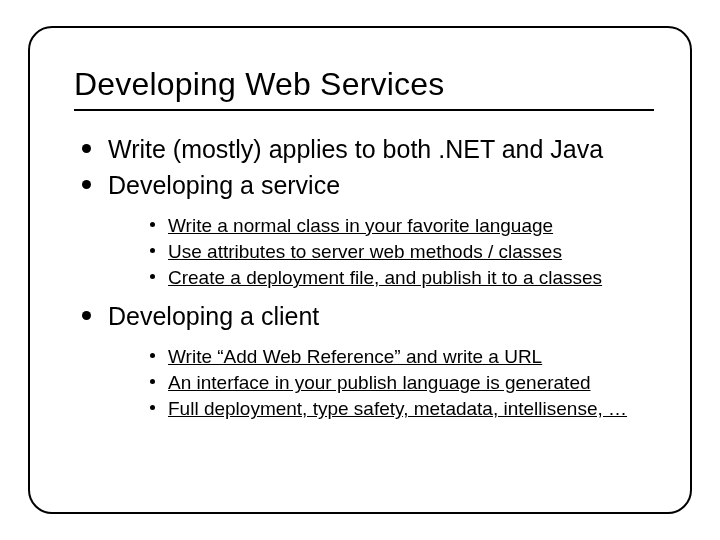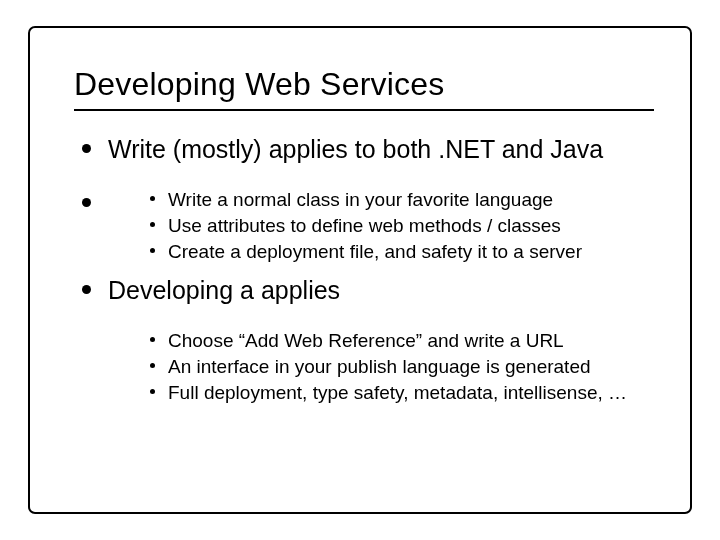--- a/index.html
+++ b/index.html
@@ -14,21 +14,21 @@
   }
   .slide {
     box-sizing: border-box;
     width: 720px;
     height: 540px;
     padding: 26px 28px;
     position: relative;
   }
   .frame {
     border: 2.5px solid #000;
-    border-radius: 7px;
+    border-radius: 24px;
     width: 100%;
     height: 100%;
     box-sizing: border-box;
     padding: 38px 36px 30px 44px;
   }
   .title {
     font-size: 32px;
     font-weight: 400;
     margin: 0 0 6px 0;
     letter-spacing: 0.2px;
@@ -56,22 +56,23 @@
     position: absolute;
     left: 4px;
     top: 11px;
     width: 9px;
     height: 9px;
     background: #000;
     border-radius: 50%;
   }
   ul.lvl2 {
     list-style: none;
-    margin: 22px 0 10px 0;
+    margin: 12px 0 10px 0;
     padding: 0 0 0 40px;
+    text-decoration: underline;
   }
   ul.lvl2 > li {
     position: relative;
     padding-left: 20px;
     font-size: 19px;
     line-height: 1.32;
     margin-bottom: 1px;
   }
   ul.lvl2 > li::before {
     content: "";
@@ -93,38 +94,39 @@
     <h1 class="title">Developing Web Services</h1>
     <hr class="rule">
 
     <ul class="lvl1">
 
       <li>
         <span>Write (mostly) applies to both .NET and Java</span>
       </li>
 
       <li>
+        <span>Developing a service</span>
         <ul class="lvl2">
           <li>
             <span>Write a normal class in your favorite language</span>
           </li>
           <li>
-            <span>Use attributes to define web methods / classes</span>
+            <span>Use attributes to server web methods / classes</span>
           </li>
           <li>
-            <span>Create a deployment file, and safety it to a server</span>
+            <span>Create a deployment file, and publish it to a classes</span>
           </li>
         </ul>
       </li>
 
       <li>
-        <span>Developing a applies</span>
+        <span>Developing a client</span>
         <ul class="lvl2">
           <li>
-            <span>Choose “Add Web Reference” and write a URL</span>
+            <span>Write “Add Web Reference” and write a URL</span>
           </li>
           <li>
             <span>An interface in your publish language is generated</span>
           </li>
           <li>
             <span>Full deployment, type safety, metadata, intellisense, …</span>
           </li>
         </ul>
       </li>
 

